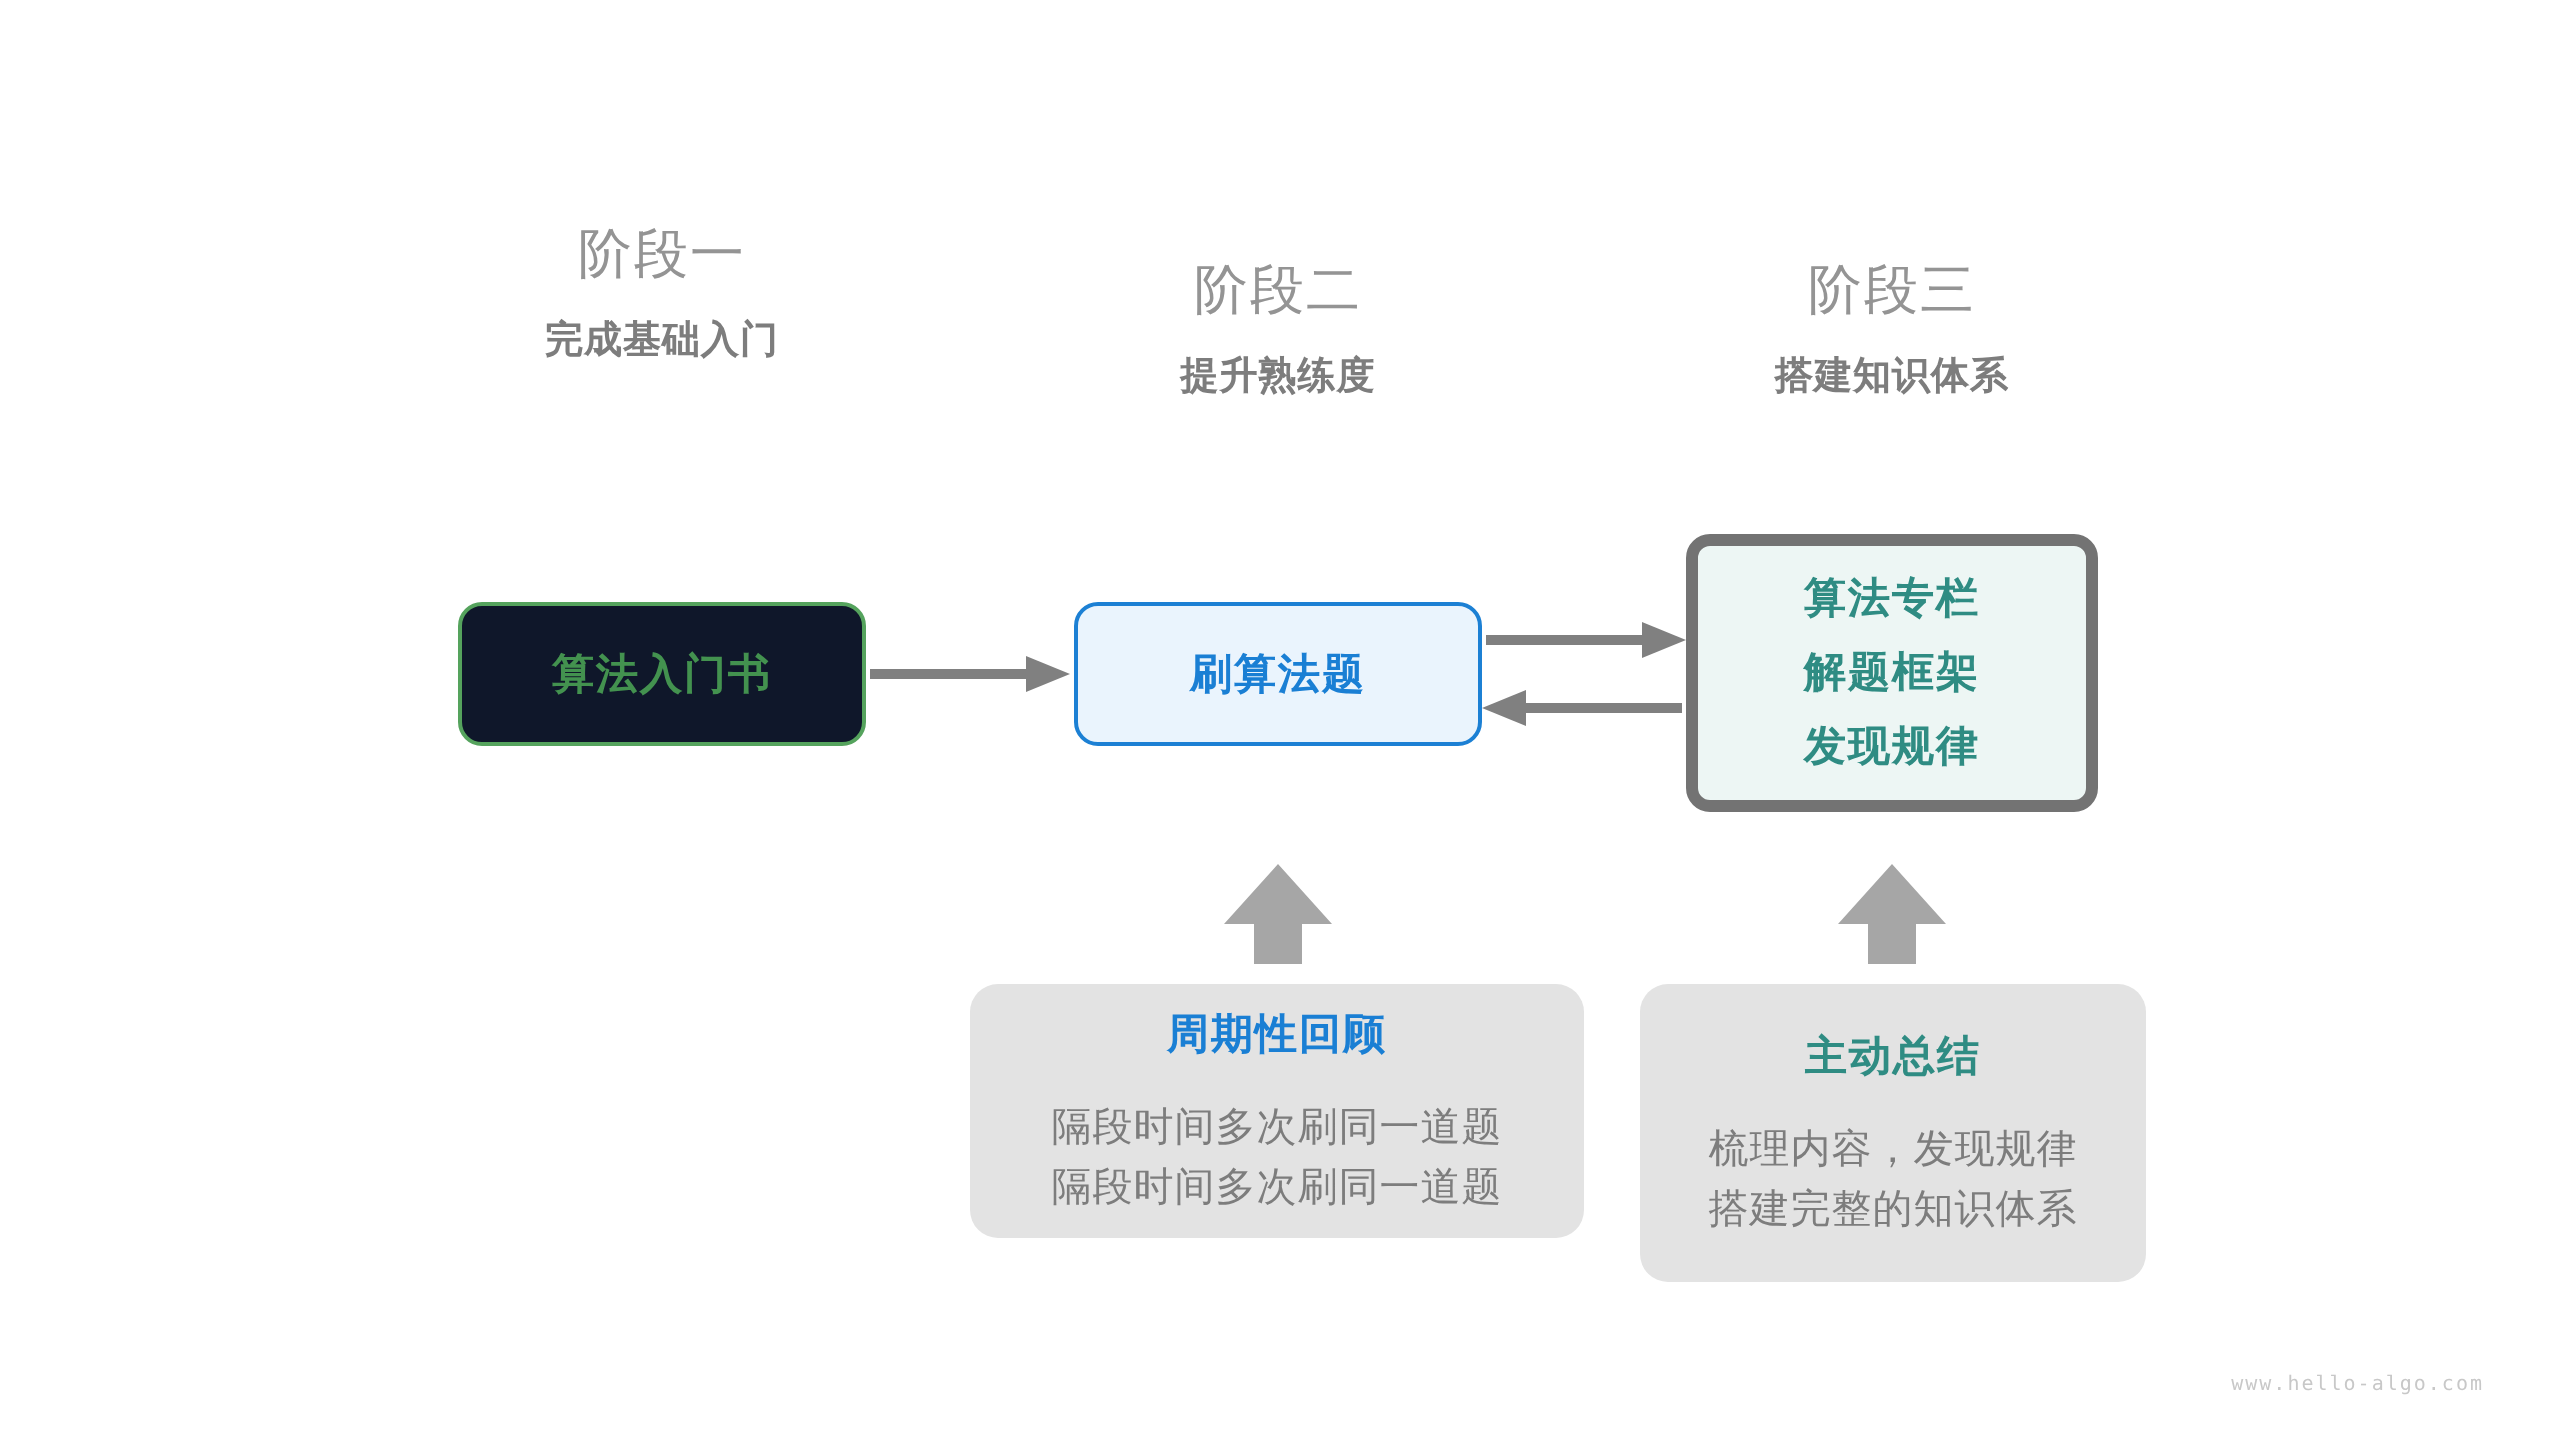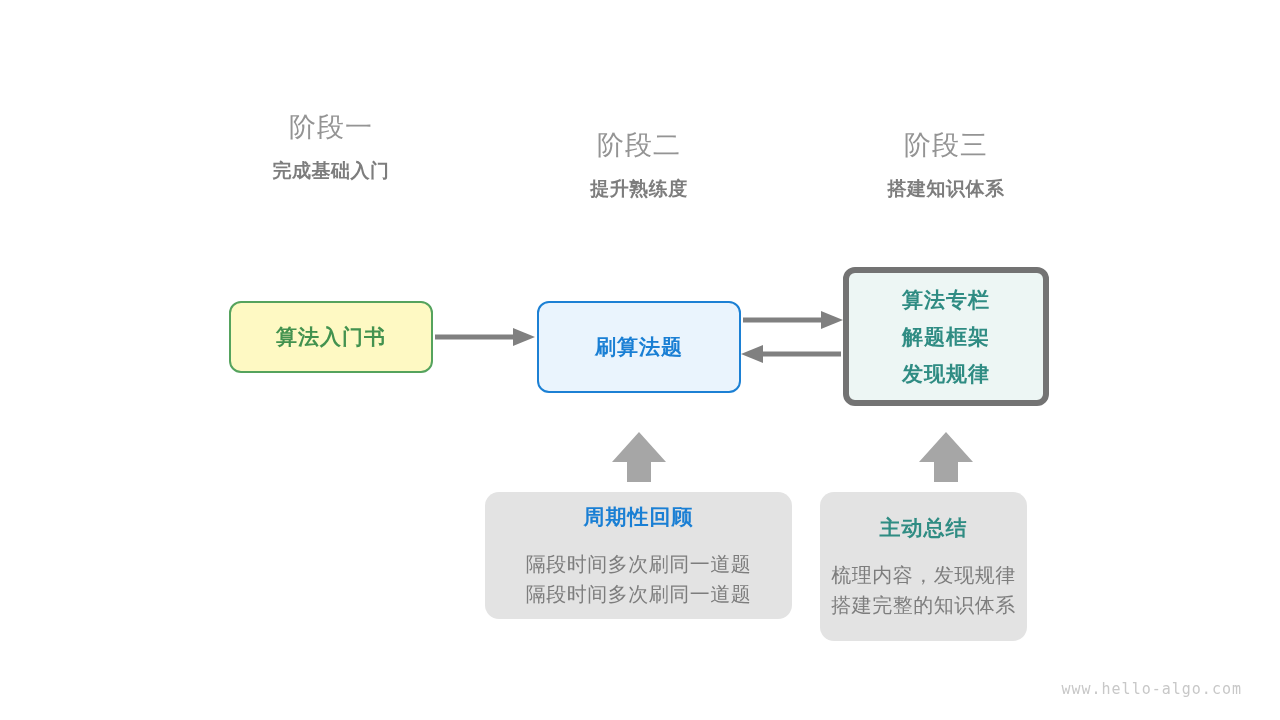--- a/index.html
+++ b/index.html
@@ -62,30 +62,30 @@
   .node .line {
     display: block;
     white-space: nowrap;
   }
 
   #node-book {
     left: 229px;
     top: 301px;
     width: 204px;
     height: 72px;
-    background: #fef9c3;
+    background: #0f172a;
     border: 2px solid #55a35d;
     color: #43924f;
     font-size: 21px;
   }
   #node-practice {
     left: 537px;
     top: 301px;
     width: 204px;
-    height: 92px;
+    height: 72px;
     background: #eaf4fd;
     border: 2px solid #1c80d4;
     color: #1a7fd4;
     font-size: 21px;
   }
   #node-knowledge {
     left: 843px;
     top: 267px;
     width: 206px;
     height: 139px;
@@ -119,40 +119,40 @@
   .note .note-body-line {
     display: block;
     font-size: 20px;
     color: #7d7d7d;
     line-height: 30px;
     letter-spacing: 0.5px;
     white-space: nowrap;
   }
   #note-review { left: 485px; top: 492px; width: 307px; height: 127px; }
   #note-review .note-title { color: #1a7fd4; }
-  #note-summary { left: 820px; top: 492px; width: 207px; height: 149px; }
+  #note-summary { left: 820px; top: 492px; width: 253px; height: 149px; }
   #note-summary .note-title { color: #2f8c83; }
 
   
   #arrow-layer {
     position: absolute;
     left: 0;
     top: 0;
     width: 1280px;
     height: 720px;
     pointer-events: none;
   }
 
   
   #watermark {
     position: absolute;
     right: 38px;
     bottom: 22px;
     font-family: "DejaVu Sans Mono", "Liberation Mono", monospace;
-    font-size: 15px;
+    font-size: 10px;
     color: #c8c8c8;
     letter-spacing: 1px;
     white-space: nowrap;
   }
 </style>
 </head>
 <body>
 
 <div id="canvas">
 

